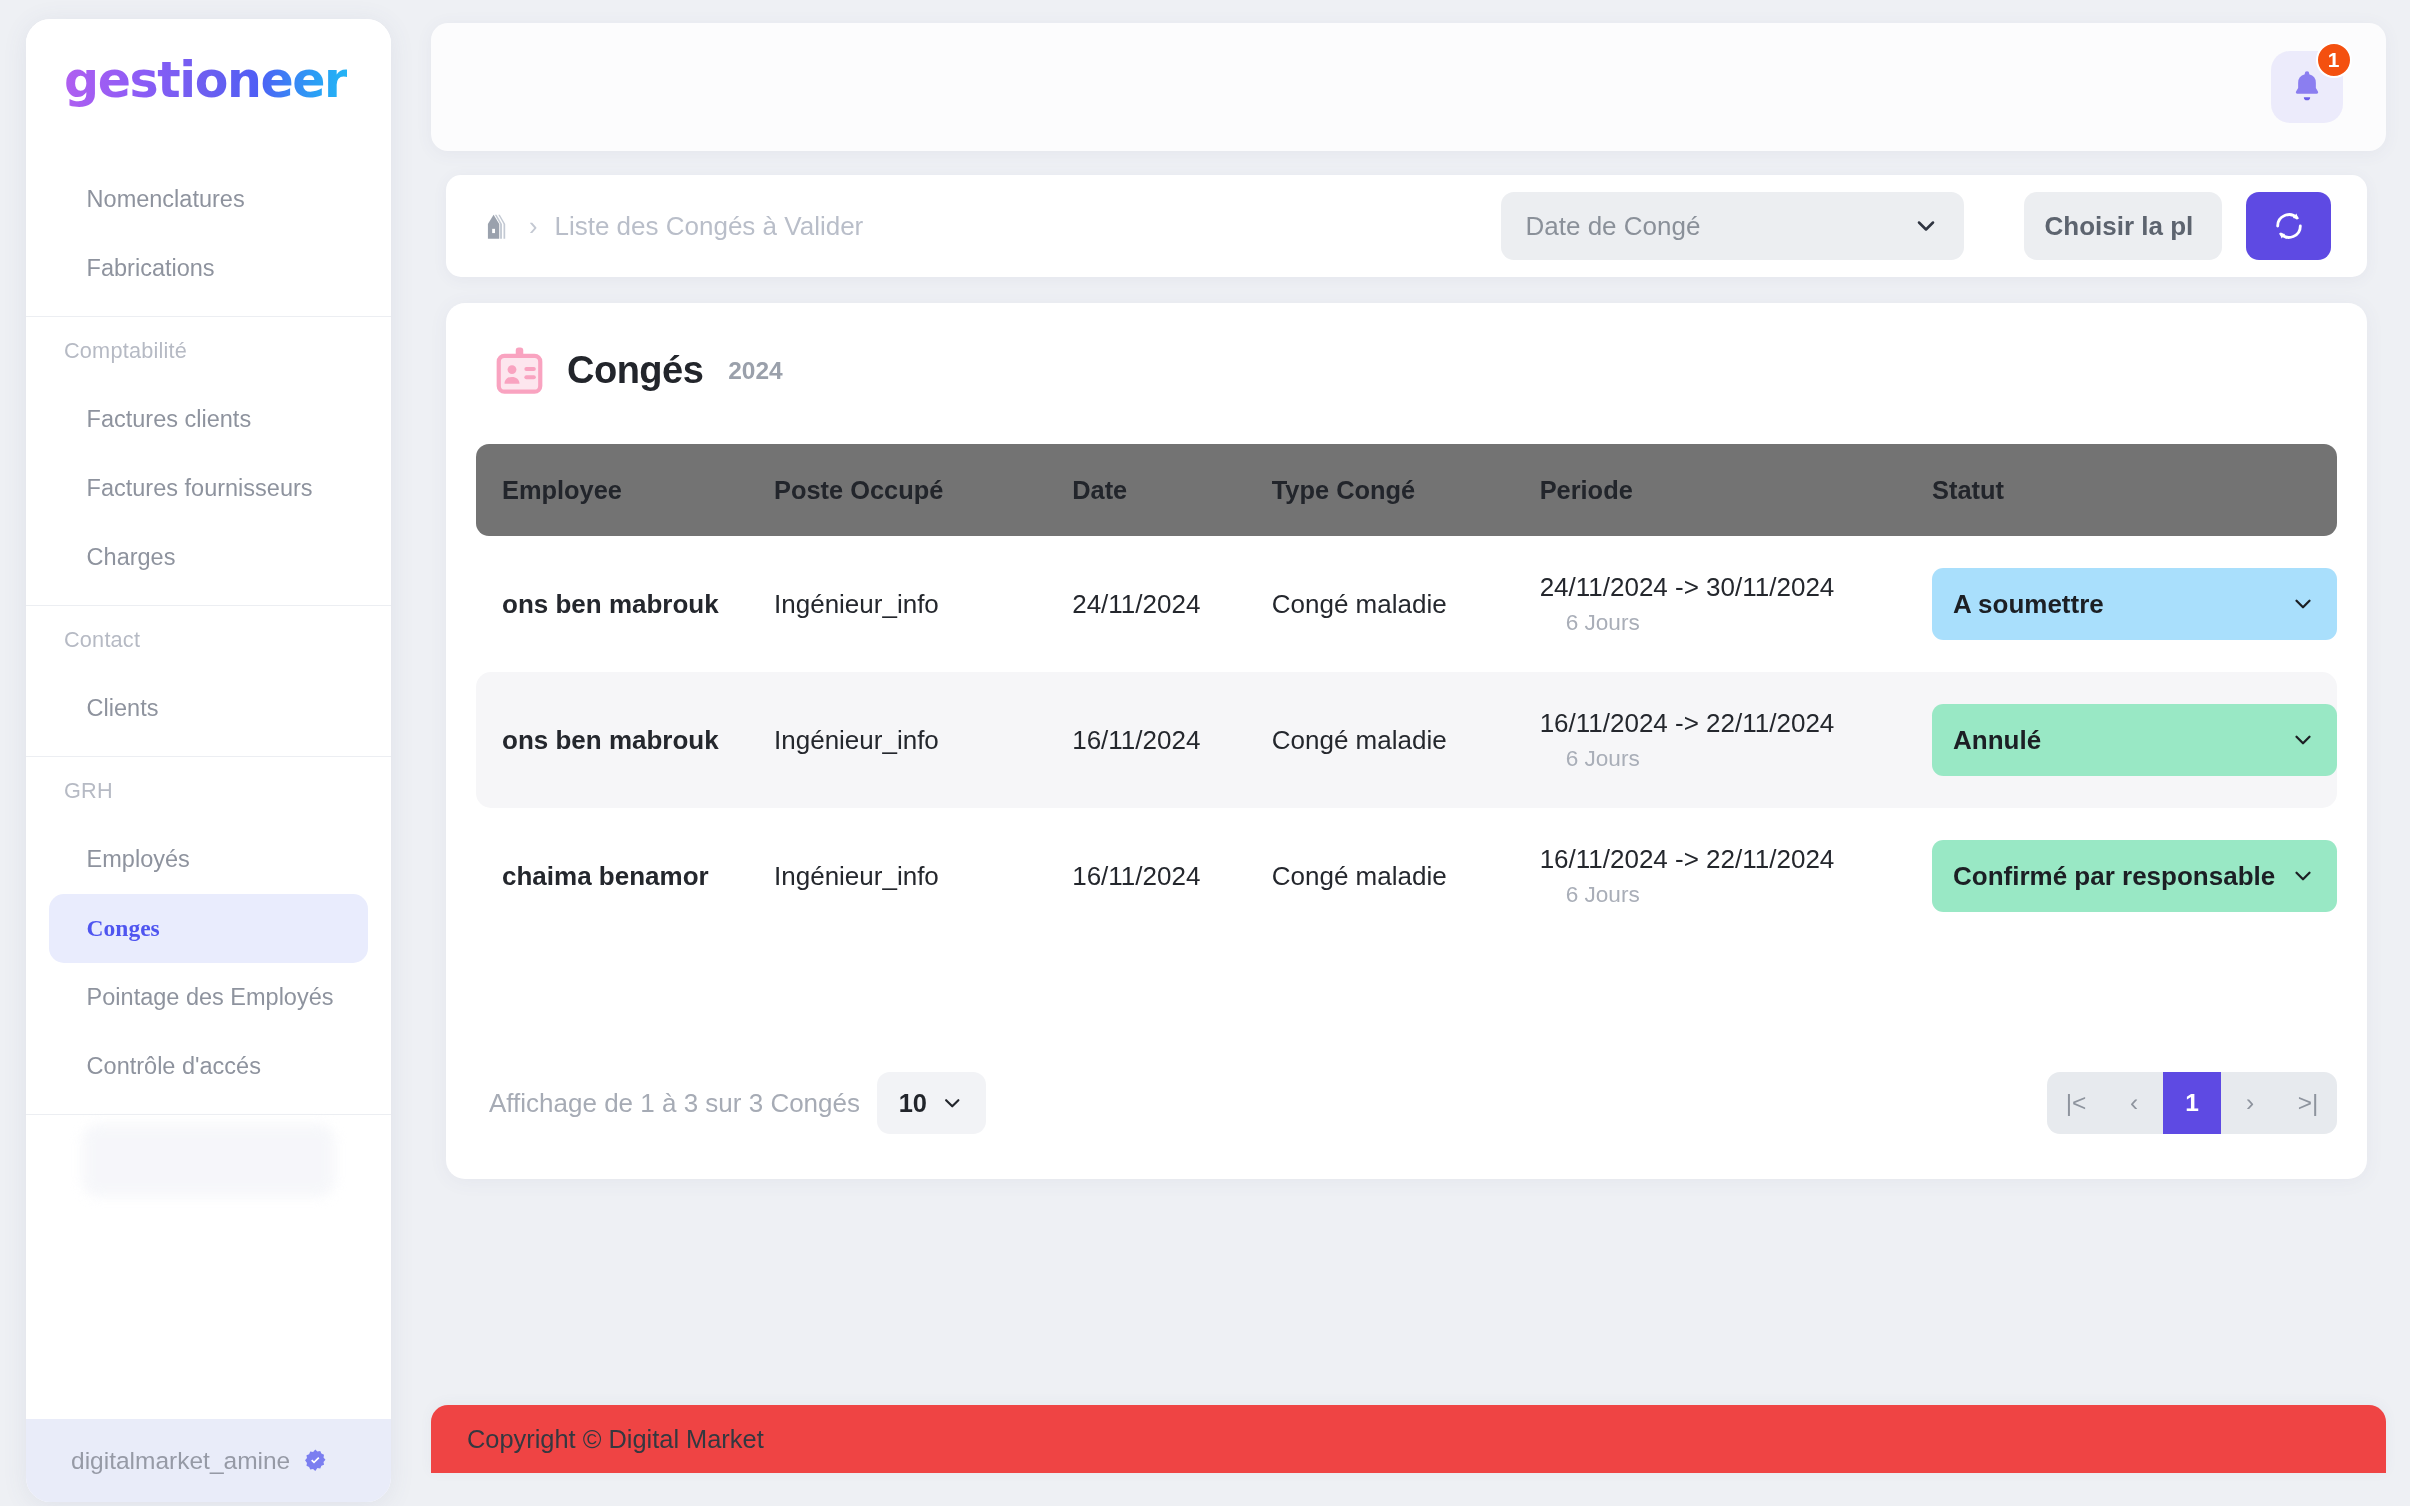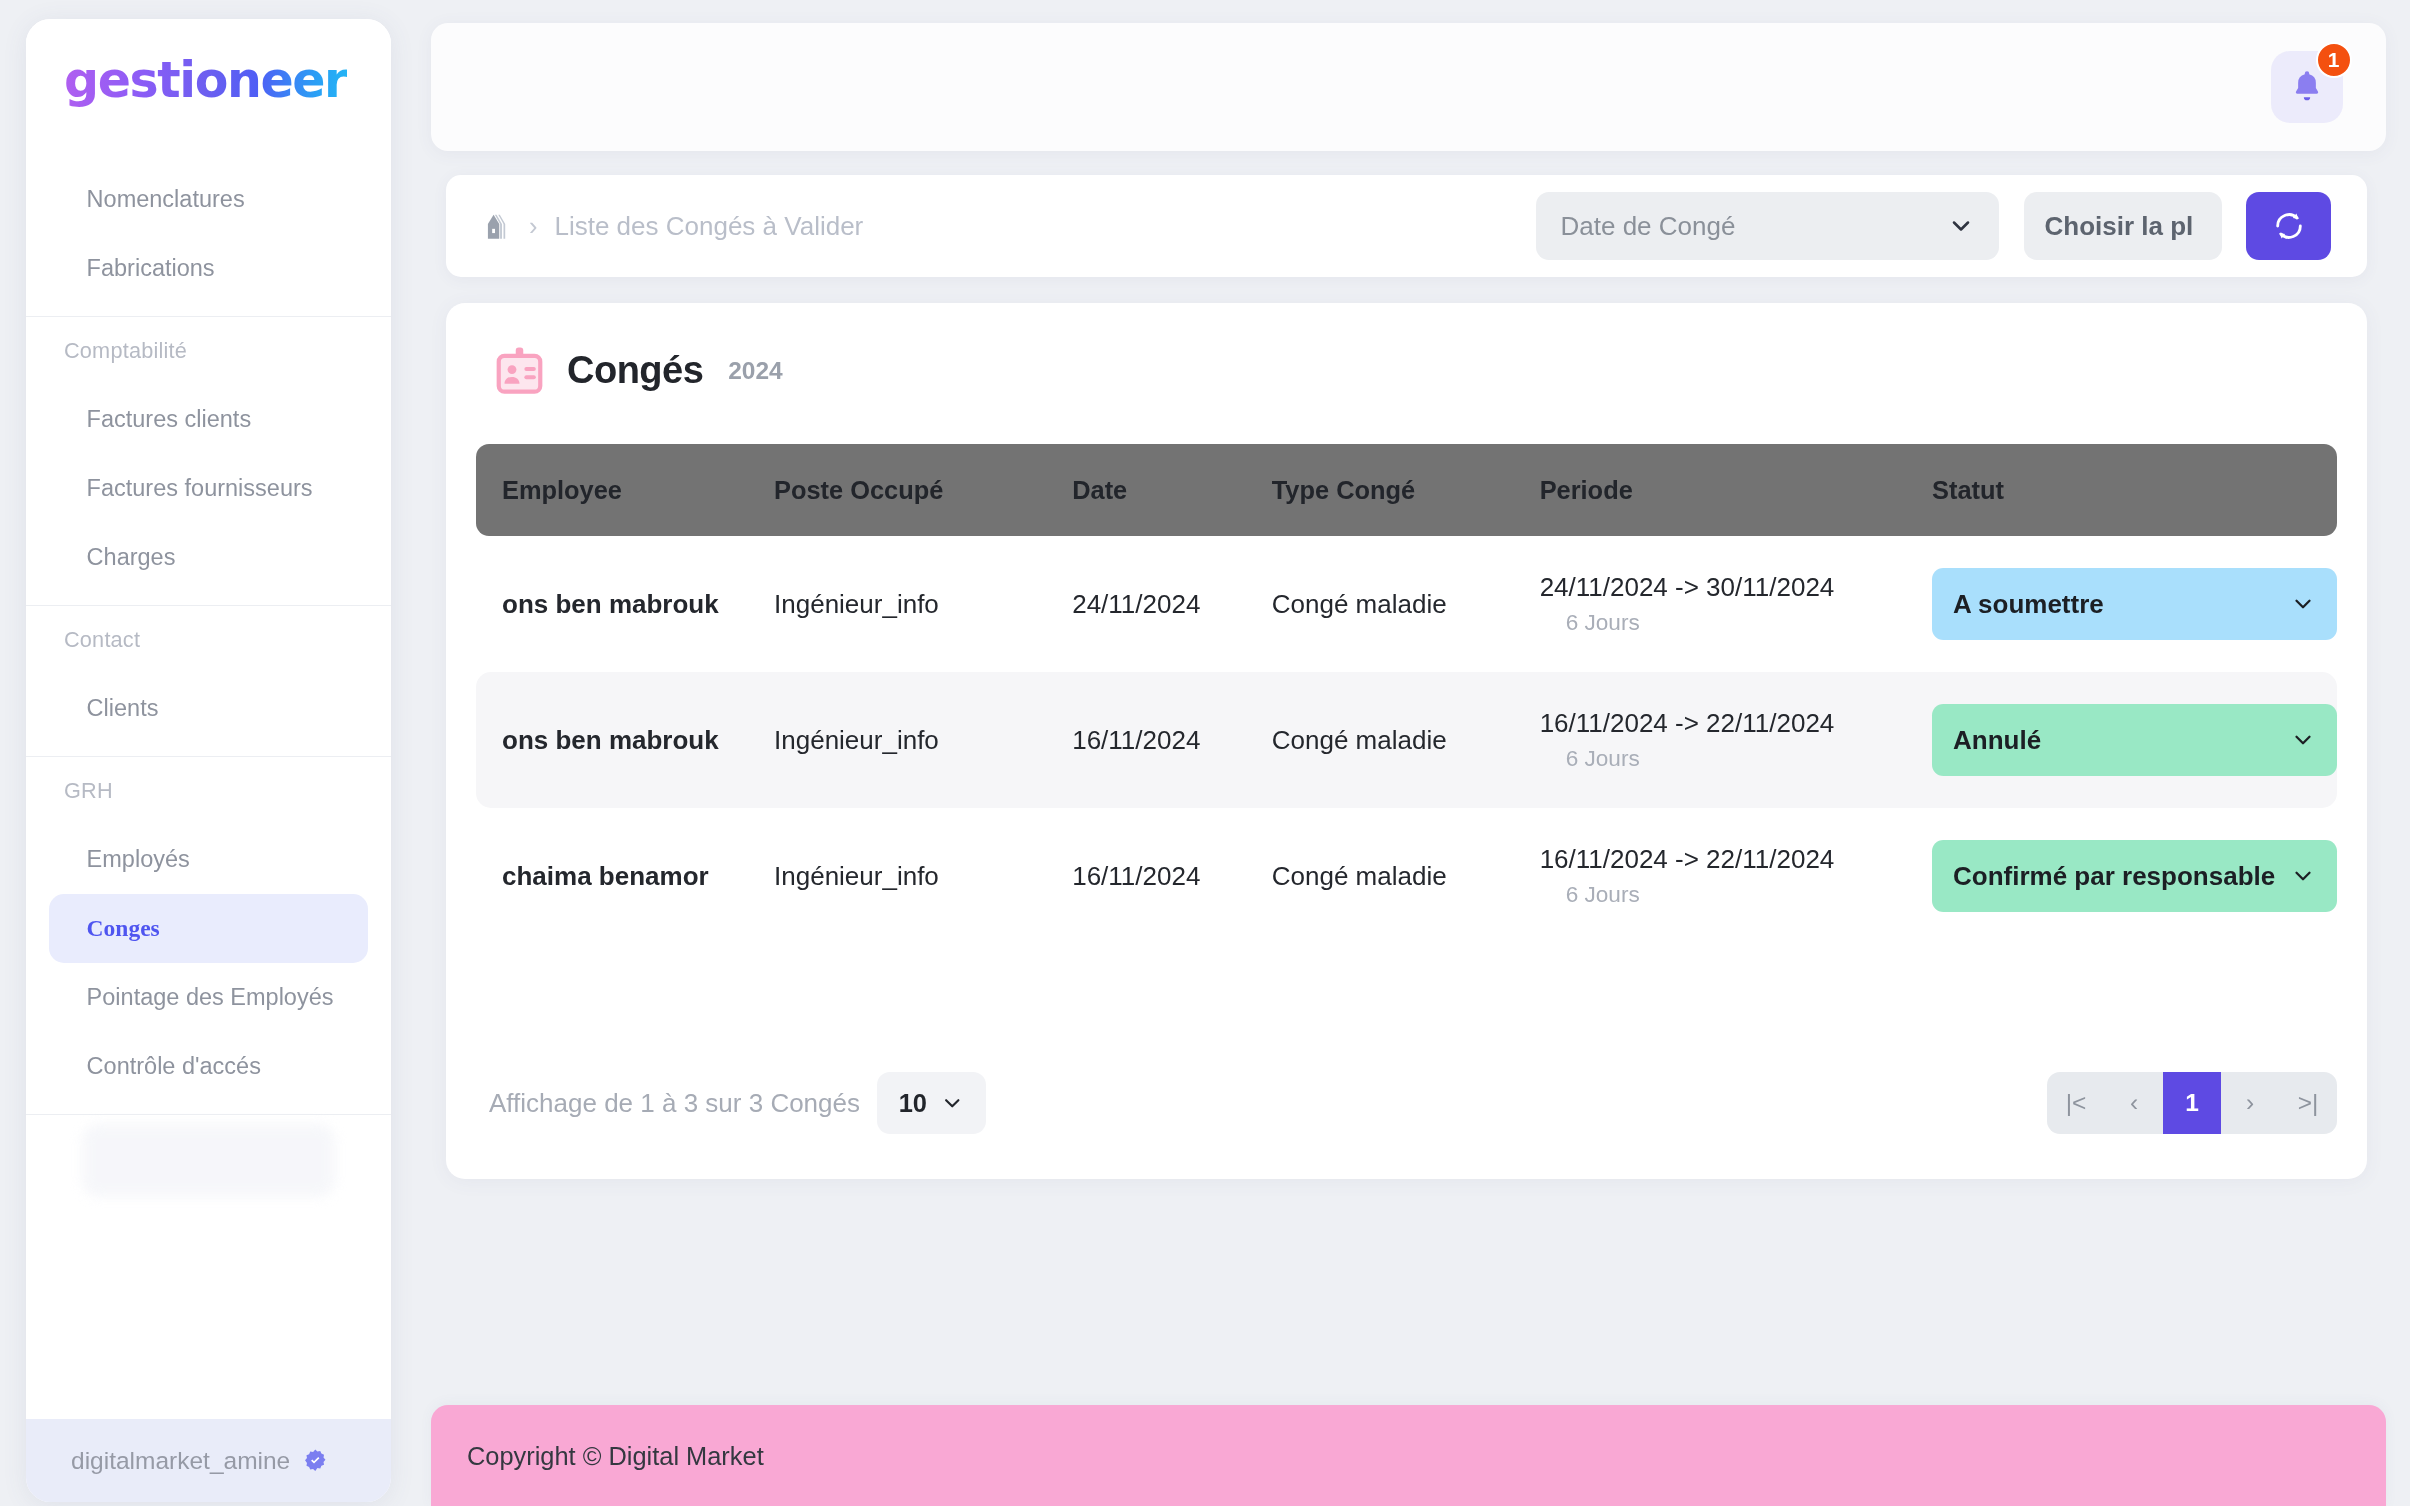--- a/index.html
+++ b/index.html
@@ -107,21 +107,21 @@
     border-radius: 13px; border: none;
     display: flex; align-items: center; padding: 0 24.5px;
     color: #8a9099; font-size: 26px; cursor: pointer;
   }
   .select-pill .chev { margin-left: auto; color: #2f3440; font-size: 24.5px; }
   .btn-grey {
     width: 198px; height: 68px; background: #eceef1;
     border-radius: 13px; border: none;
     color: #5d646f; font-size: 26px; font-weight: 600;
     cursor: pointer; overflow: hidden; white-space: nowrap;
-    display: flex; align-items: center; padding-left: 21px;
+    display: flex; align-items: center; padding-left: 21px; margin-left: 35px;
   }
   .btn-purple {
     width: 85px; height: 68px; background: #5e4ae3;
     border-radius: 13px; border: none; cursor: pointer;
     display: flex; align-items: center; justify-content: center;
   }
 
   
   .card {
     position: absolute; left: 446px; top: 303px;
@@ -188,22 +188,22 @@
     width: 58px; height: 62px; border: none; background: transparent;
     color: #8e949e; font-size: 24.5px; cursor: pointer;
     display: flex; align-items: center; justify-content: center;
     font-family: "Liberation Sans", sans-serif;
   }
   .pager button.page { width: 58px; background: #5e4ae3; color: #fff; font-weight: 600; }
 
   
   .pagefoot {
     position: absolute; left: 431px; top: 1405px;
-    width: 1955px; height: 102px;
-    background: #f9a8d4; border-radius: 17px 17px 0 0;
+    width: 1955px; height: 68px;
+    background: #ef4444; border-radius: 17px 17px 0 0;
     box-shadow: 0 -1.9px 13px rgba(80,90,130,.05);
     display: flex; align-items: center; padding-left: 36px;
     color: #343840; font-size: 25.4px;
   }
 </style>
 </head>
 <body>
 
 <div class="app">
 

